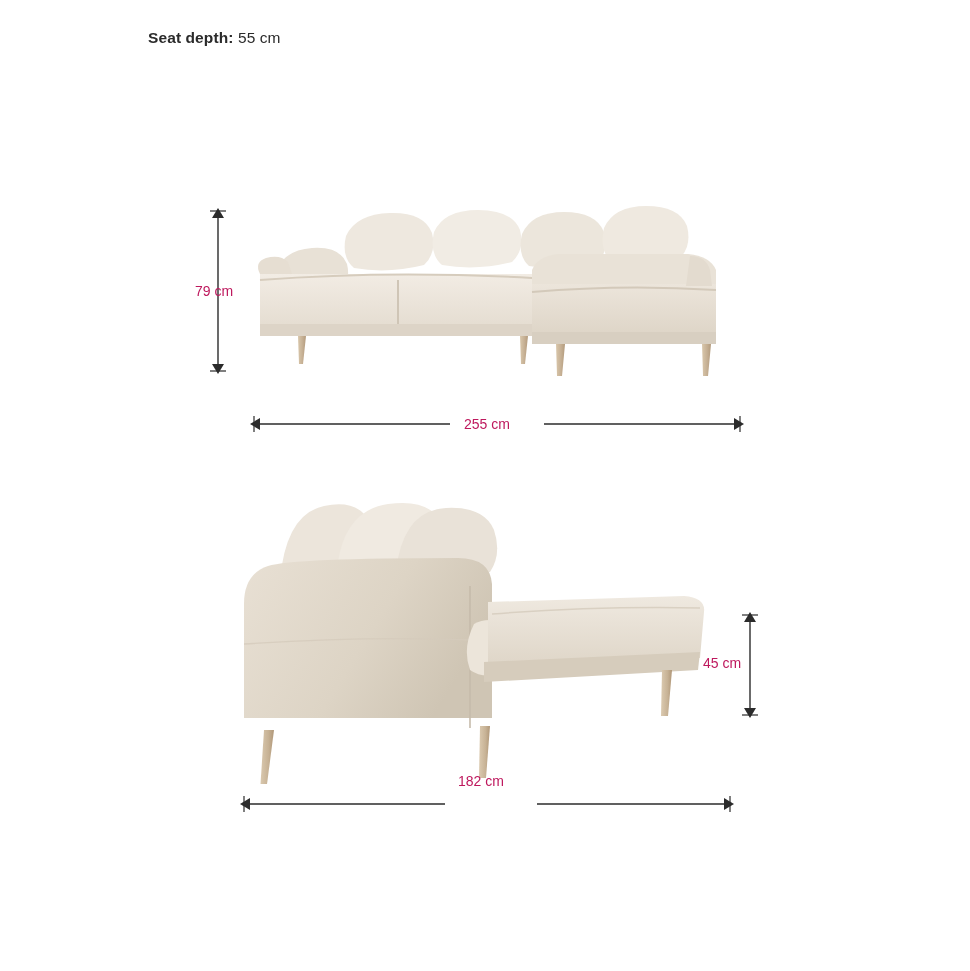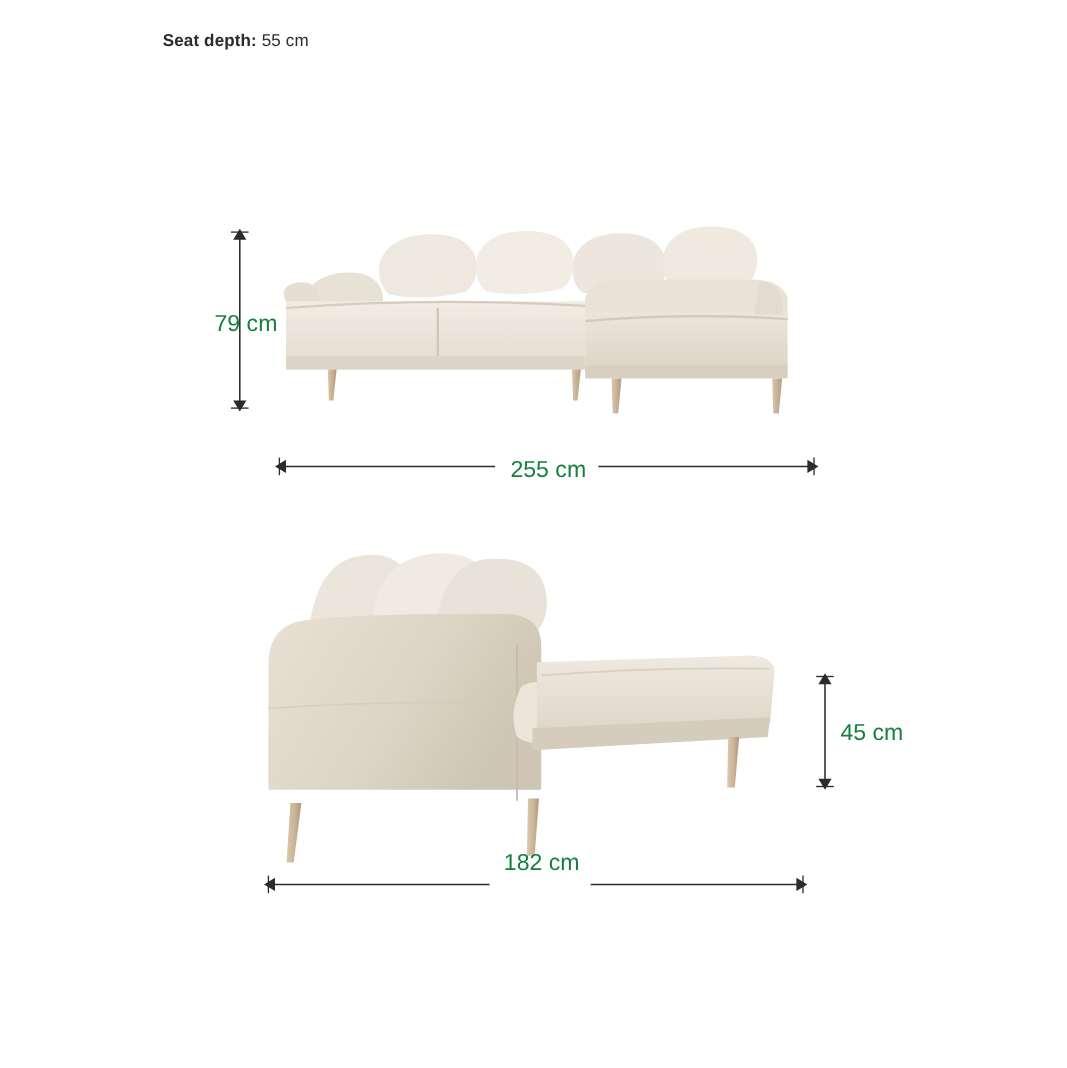--- a/index.html
+++ b/index.html
@@ -33,22 +33,22 @@
   .seat-depth-note .label {
     font-weight: bold;
   }
   .seat-depth-note .value {
     font-weight: normal;
   }
 
   
   .dim-text {
     position: absolute;
-    font-size: 21px;
-    color: #15803d;
+    font-size: 14px;
+    color: #be185d;
     white-space: nowrap;
   }
 
   
   .arrow {
     position: absolute;
   }
   .arrow svg { display: block; overflow: visible; }
 
   
@@ -202,21 +202,21 @@
 
   <div class="arrow" style="left:732px; top:610px;">
     <svg width="36" height="110" viewBox="0 0 36 110">
       <line x1="18" y1="10" x2="18" y2="100" stroke="#2b2b2b" stroke-width="1.4"></line>
       <path d="M18 2 L12 12 L24 12 Z" fill="#2b2b2b"></path>
       <path d="M18 108 L12 98 L24 98 Z" fill="#2b2b2b"></path>
       <line x1="10" y1="5" x2="26" y2="5" stroke="#2b2b2b" stroke-width="1.2"></line>
       <line x1="10" y1="105" x2="26" y2="105" stroke="#2b2b2b" stroke-width="1.2"></line>
     </svg>
   </div>
-  <div class="dim-text" style="left:764px; top:655px;">45 cm</div>
+  <div class="dim-text" style="left:703px; top:655px;">45 cm</div>
 
   <div class="arrow" style="left:240px; top:794px;">
     <svg width="494" height="20" viewBox="0 0 494 20">
       <line x1="8" y1="10" x2="486" y2="10" stroke="#2b2b2b" stroke-width="1.4"></line>
       <path d="M0 10 L10 4 L10 16 Z" fill="#2b2b2b"></path>
       <path d="M494 10 L484 4 L484 16 Z" fill="#2b2b2b"></path>
       <line x1="4" y1="2" x2="4" y2="18" stroke="#2b2b2b" stroke-width="1.2"></line>
       <line x1="490" y1="2" x2="490" y2="18" stroke="#2b2b2b" stroke-width="1.2"></line>
       <rect x="205" y="0" width="92" height="20" fill="#ffffff"></rect>
     </svg>

